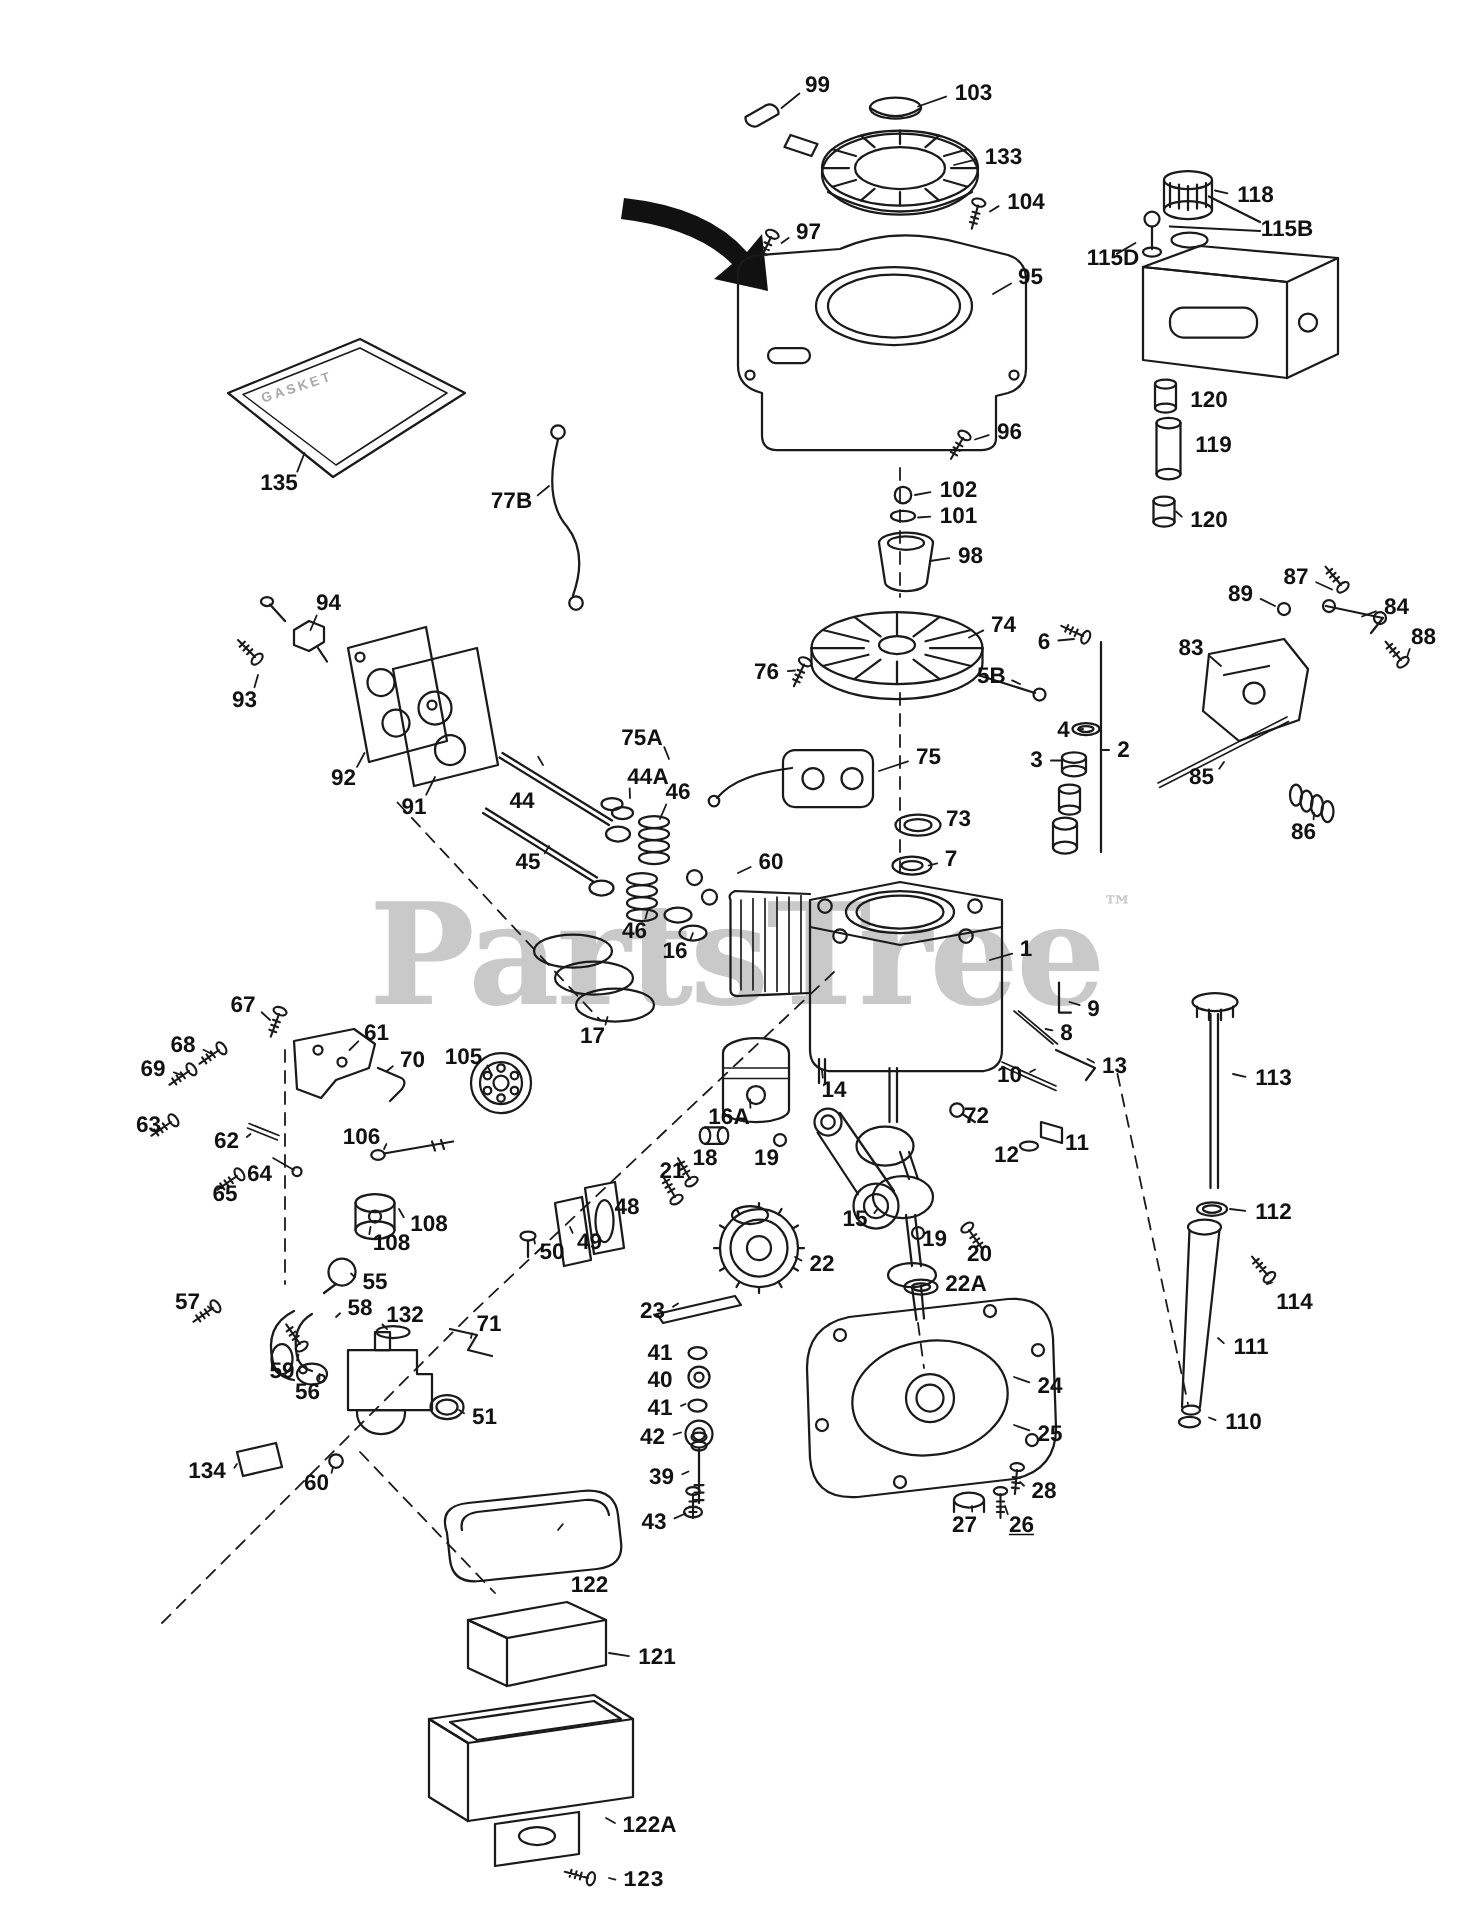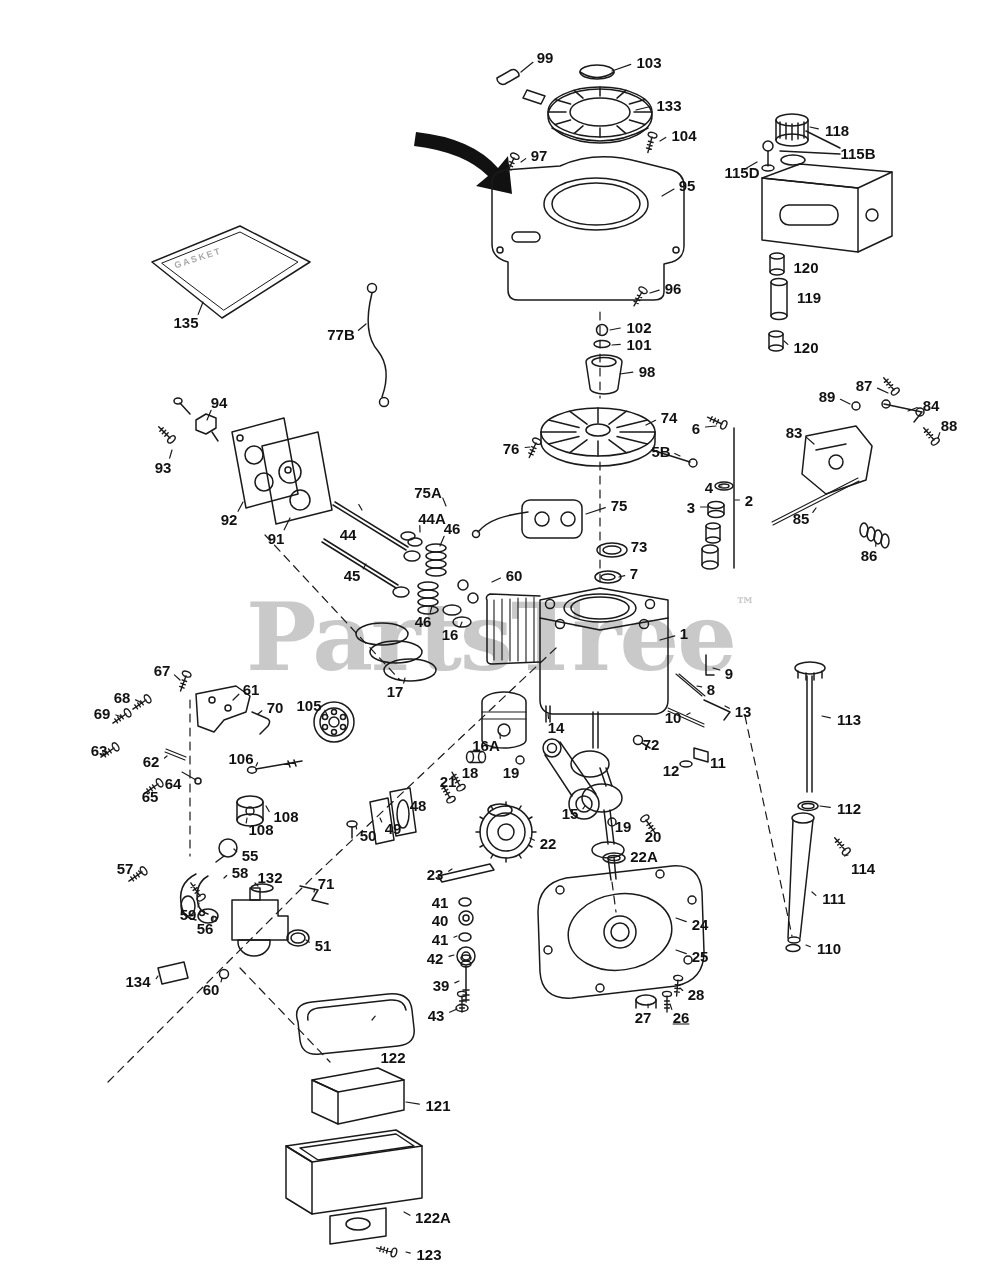--- a/index.html
+++ b/index.html
@@ -617,15 +617,15 @@
       <div class="part-label" style="left: 441px; top: 985px;">39</div>
       <div class="part-label" style="left: 138px; top: 981px;">134</div>
       <div class="part-label" style="left: 211px; top: 989px;">60</div>
       <div class="part-label" style="left: 696px; top: 994px;">28</div>
       <div class="part-label" style="left: 643px; top: 1017px;">27</div>
       <div class="part-label" style="left: 681px; top: 1017px; text-decoration: underline;">26</div>
       <div class="part-label" style="left: 436px; top: 1015px;">43</div>
       <div class="part-label" style="left: 393px; top: 1013px; margin-top: 44px;">122</div>
       <div class="part-label" style="left: 438px; top: 1105px;">121</div>
       <div class="part-label" style="left: 433px; top: 1217px;">122A</div>
-      <div class="part-label" style="left: 429px; top: 1254px;">123</div>
+      <div class="part-label" style="left: 429px; top: 1254px; font-family: Liberation Mono, monospace;">123</div>
     </div>
 </div>
 
 </body></html>

